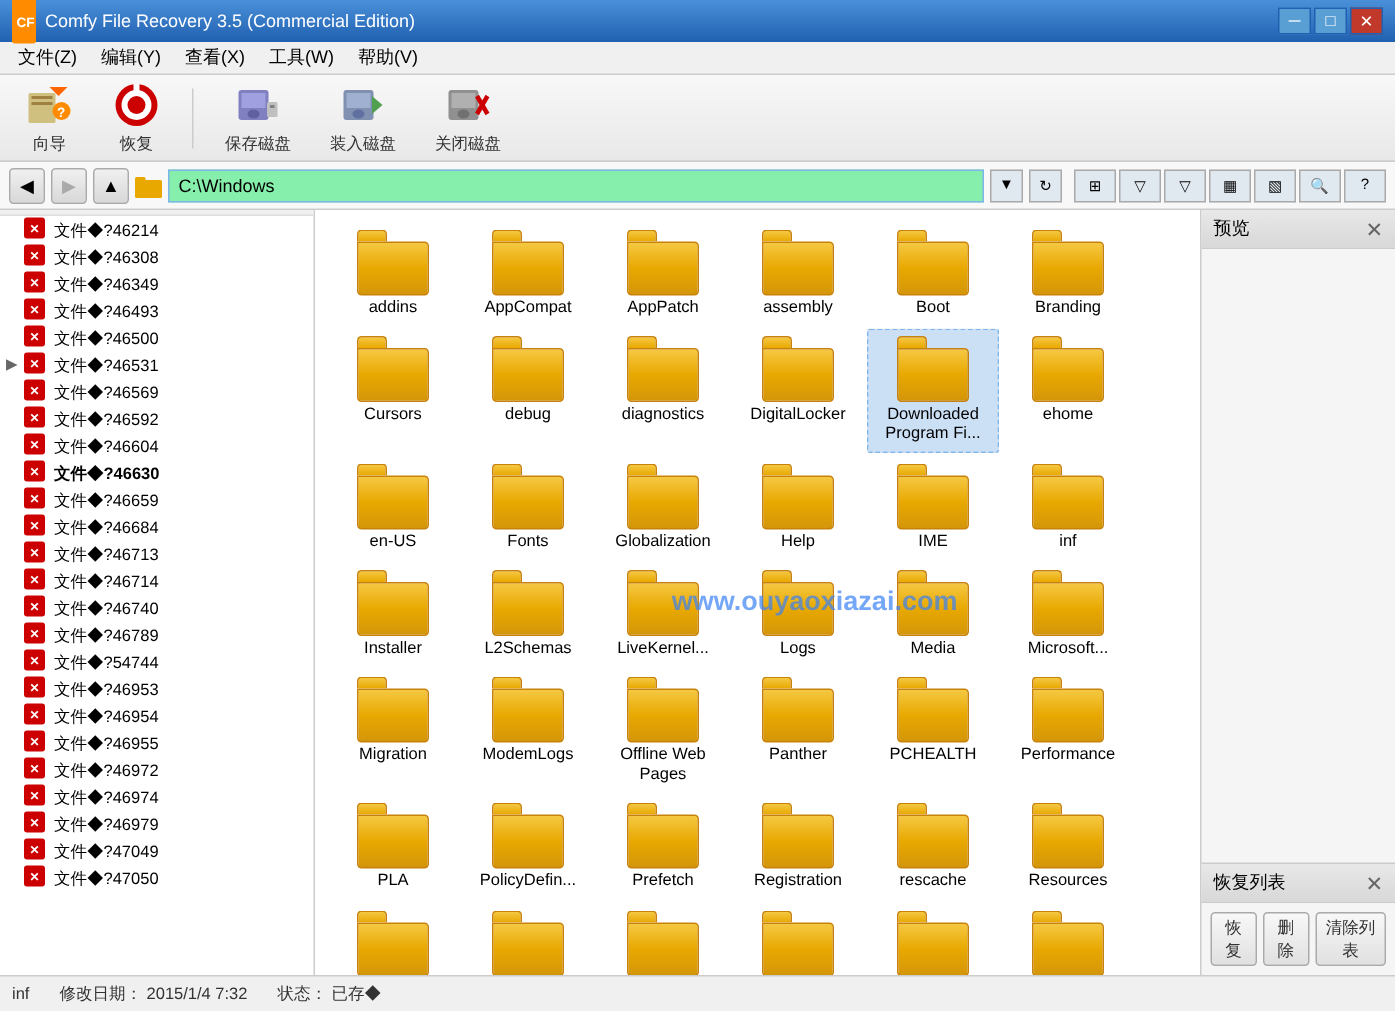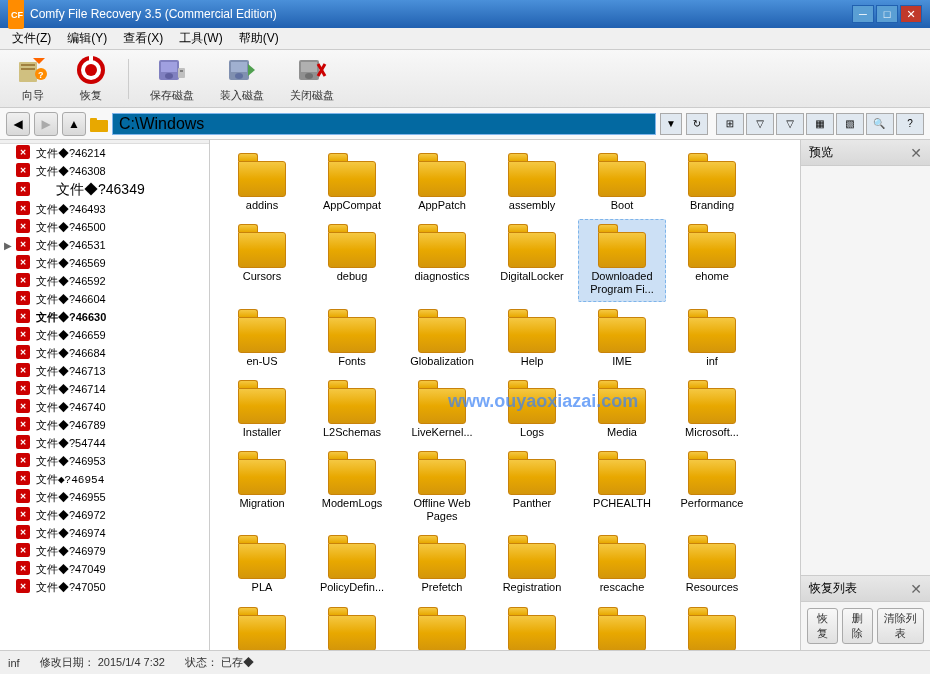--- a/index.html
+++ b/index.html
@@ -74,22 +74,22 @@
       border-radius: 3px;
       cursor: pointer;
       display: flex; align-items: center; justify-content: center;
       font-size: 12px;
     }
     #address-input {
       flex: 1;
       height: 22px;
       border: 1px solid #7eb4ea;
       padding: 0 6px;
-      font-size: 16px;
-      background: #0369a1;
+      font-size: 12px;
+      background: #86efac;
       outline: none;
     }
     .addr-btn {
       width: 22px; height: 22px;
       background: #e0e8f0;
       border: 1px solid #aaa;
       cursor: pointer;
       display: flex; align-items: center; justify-content: center;
       font-size: 10px;
     }
@@ -411,21 +411,21 @@
     <span class="file-icon">
       <div class="file-icon-red">✕</div>
     </span>
     <span style="font-size:11px;overflow:hidden;text-overflow:ellipsis;">文件◆?46308</span>
   </div>
         <div class="left-item">
     <span class="expand-arrow">&nbsp;</span>
     <span class="file-icon">
       <div class="file-icon-red">✕</div>
     </span>
-    <span style="font-size:14px;overflow:hidden;text-overflow:ellipsis;margin-left:20px;">文件◆?46349</span>
+    <span style="font-size:11px;overflow:hidden;text-overflow:ellipsis;">文件◆?46349</span>
   </div>
         <div class="left-item">
     <span class="expand-arrow">&nbsp;</span>
     <span class="file-icon">
       <div class="file-icon-red">✕</div>
     </span>
     <span style="font-size:11px;overflow:hidden;text-overflow:ellipsis;">文件◆?46493</span>
   </div>
         <div class="left-item">
     <span class="expand-arrow">&nbsp;</span>
@@ -523,21 +523,21 @@
     <span class="file-icon">
       <div class="file-icon-red">✕</div>
     </span>
     <span style="font-size:11px;overflow:hidden;text-overflow:ellipsis;">文件◆?46953</span>
   </div>
         <div class="left-item">
     <span class="expand-arrow">&nbsp;</span>
     <span class="file-icon">
       <div class="file-icon-red">✕</div>
     </span>
-    <span style="font-size:11px;overflow:hidden;text-overflow:ellipsis;font-family:Liberation Mono, monospace;">文件◆?46954</span>
+    <span style="font-size:11px;overflow:hidden;text-overflow:ellipsis;">文件◆?46954</span>
   </div>
         <div class="left-item">
     <span class="expand-arrow">&nbsp;</span>
     <span class="file-icon">
       <div class="file-icon-red">✕</div>
     </span>
     <span style="font-size:11px;overflow:hidden;text-overflow:ellipsis;">文件◆?46955</span>
   </div>
         <div class="left-item">
     <span class="expand-arrow">&nbsp;</span>

